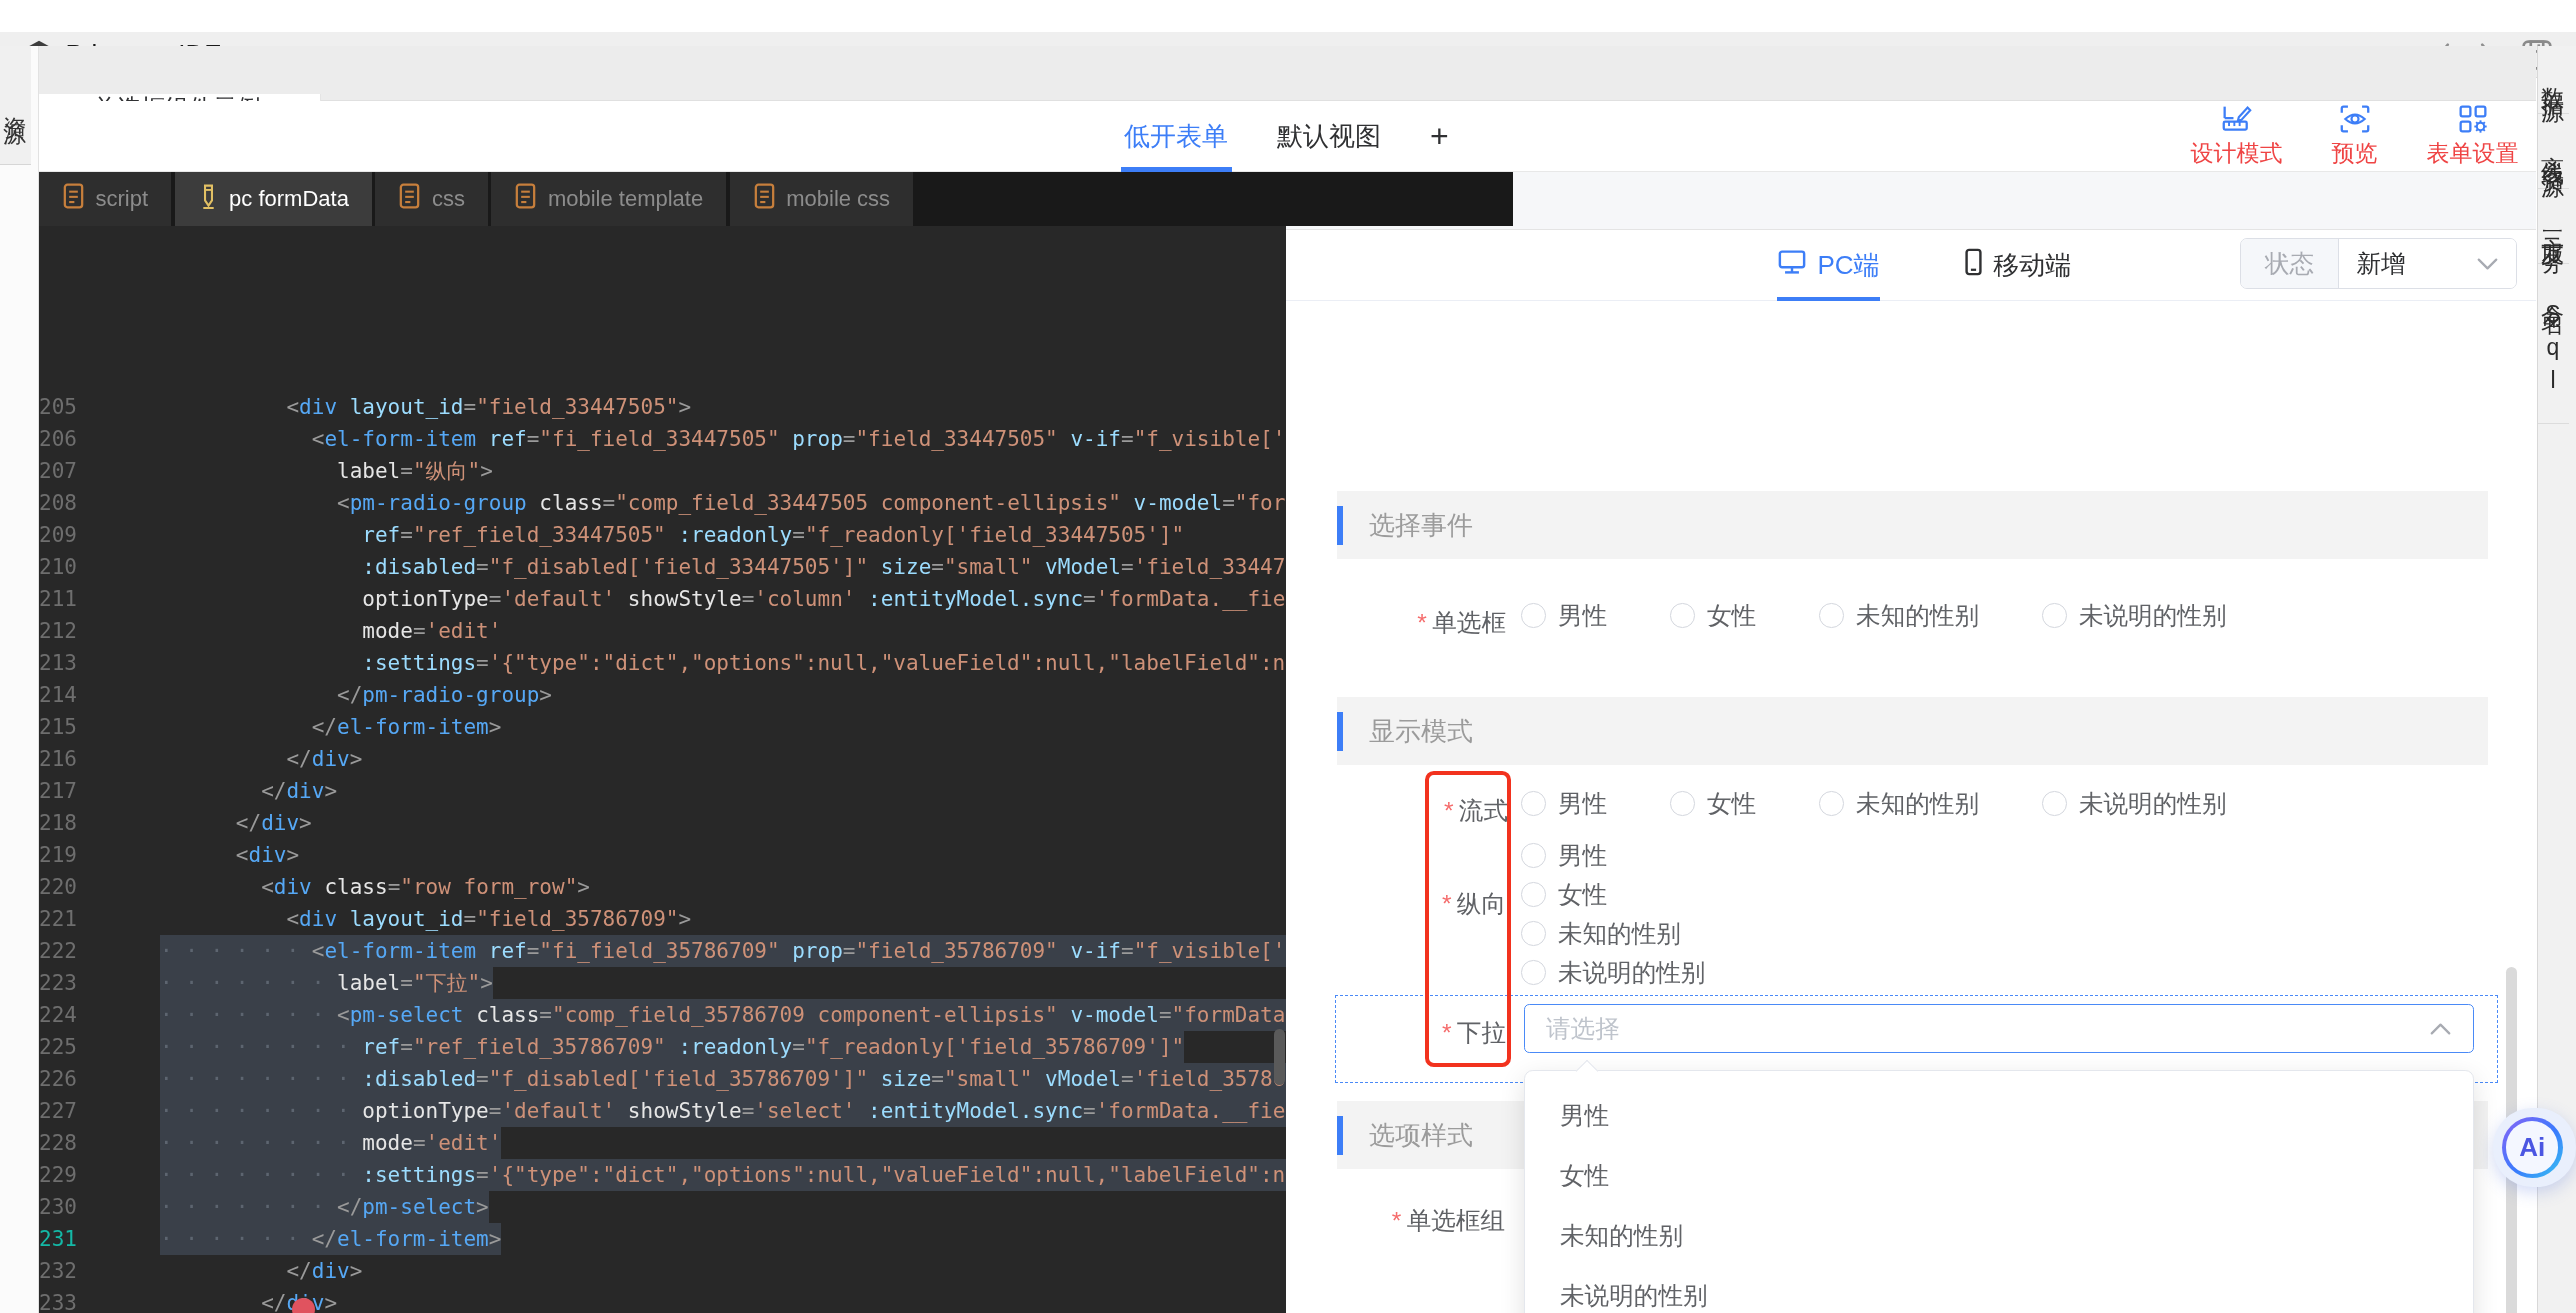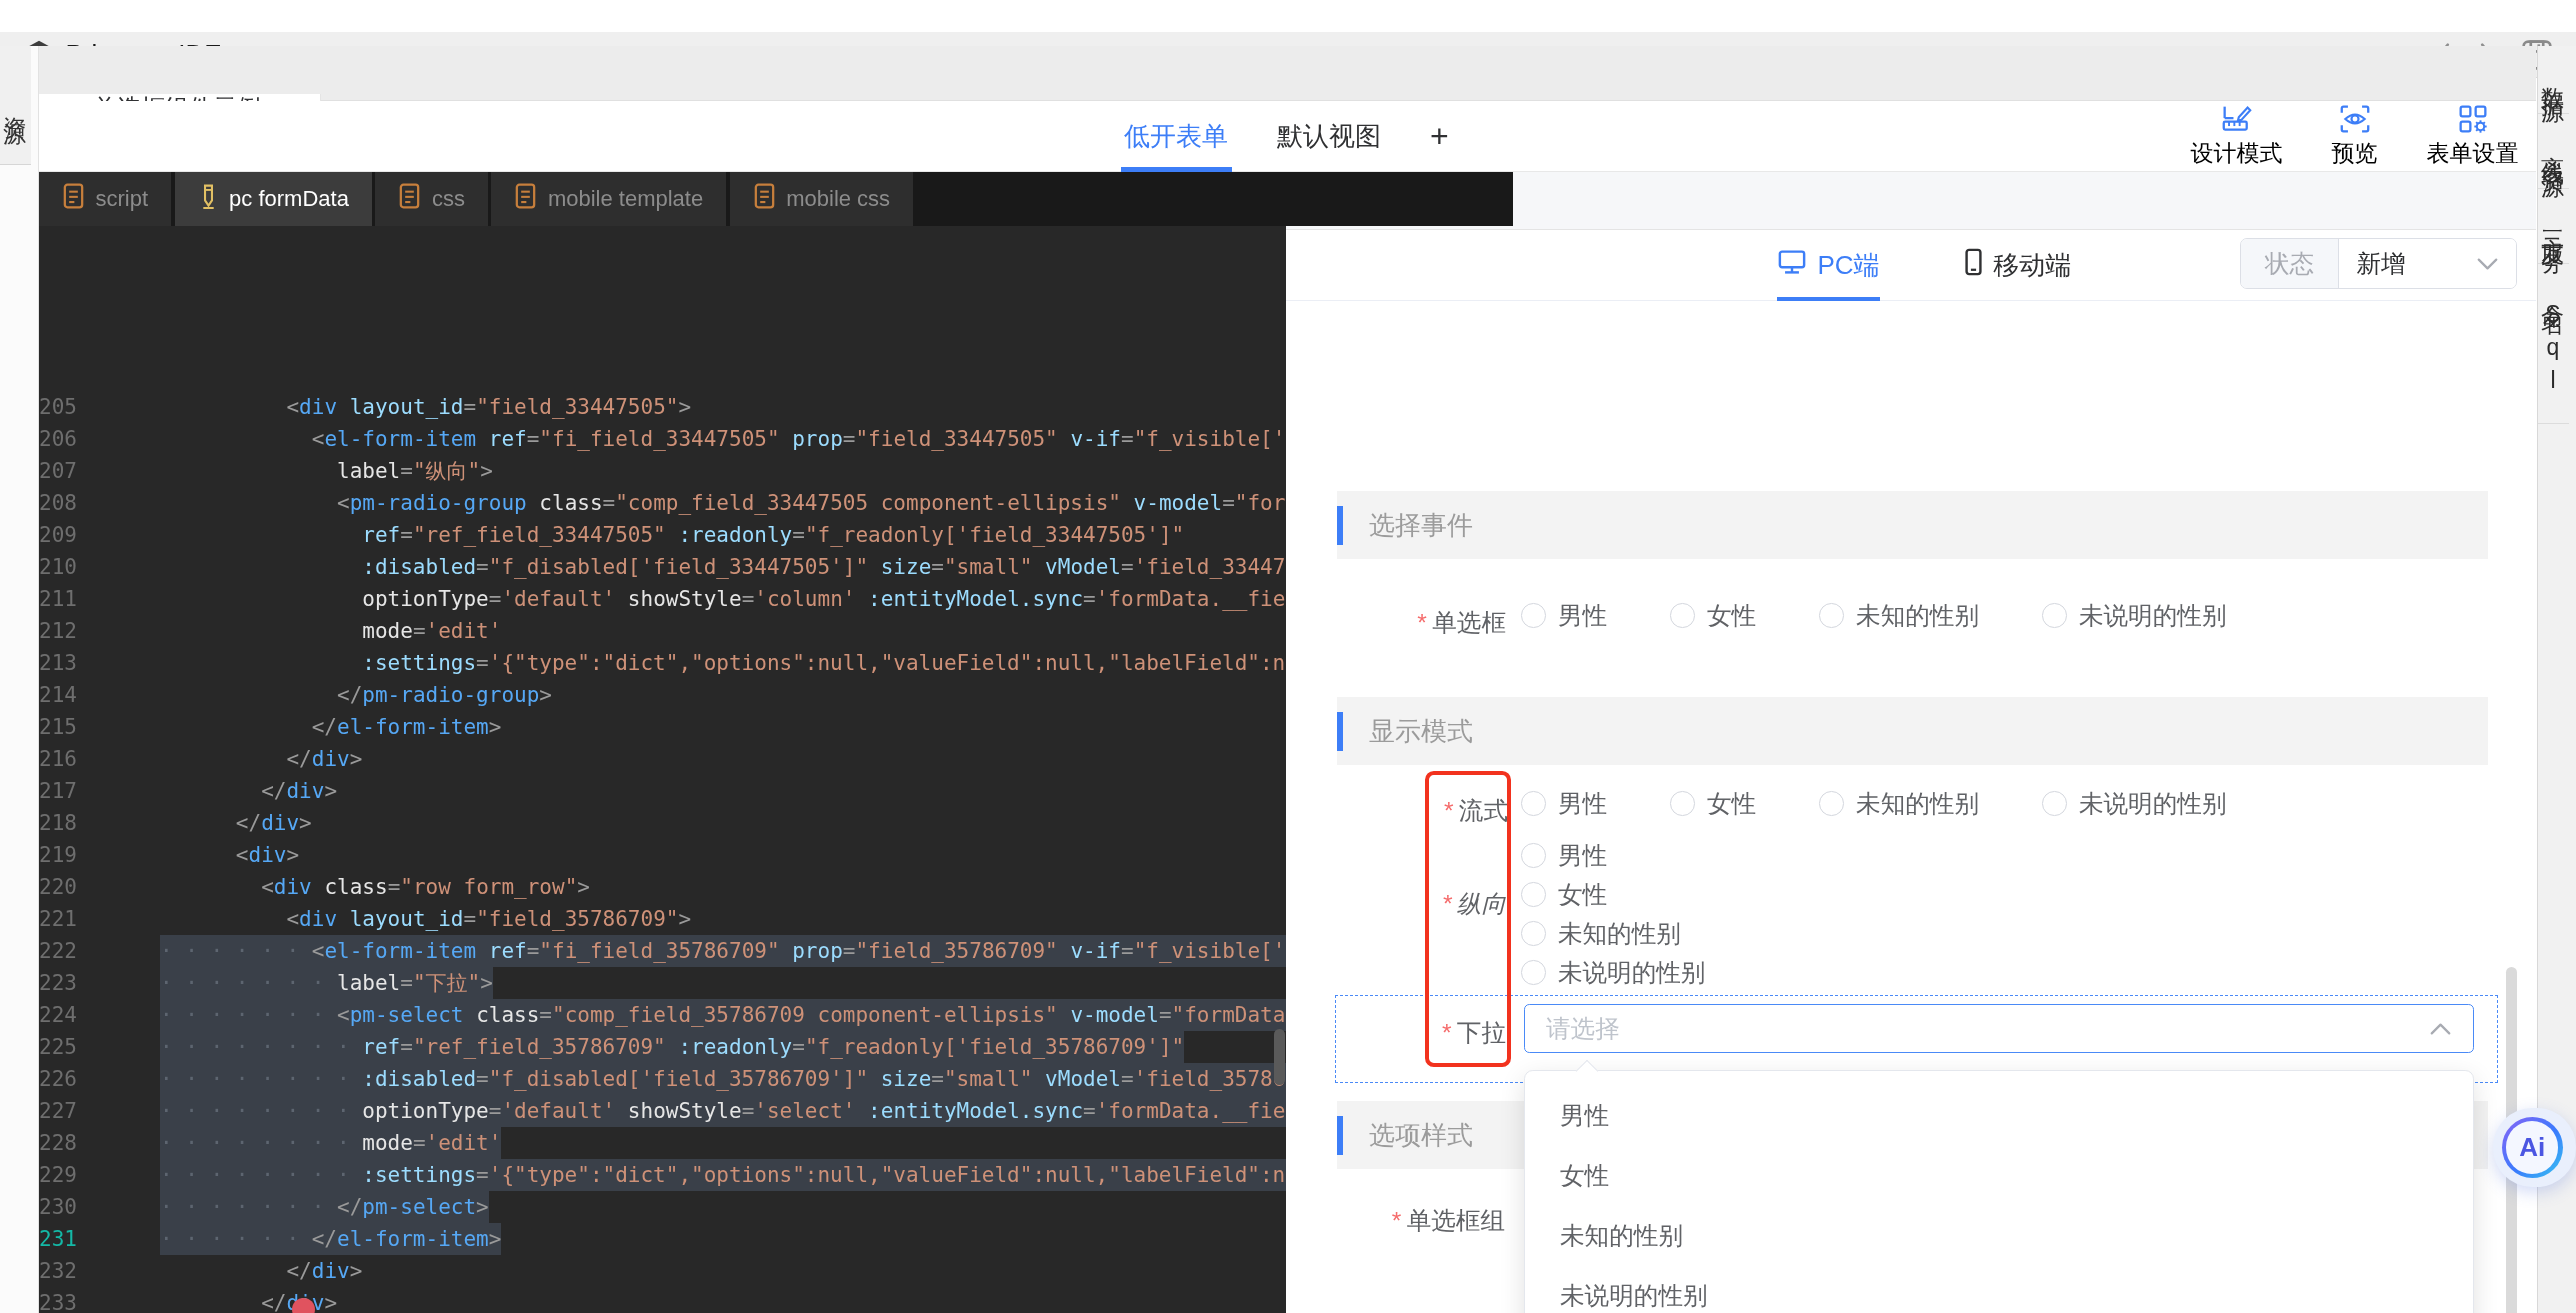--- a/index.html
+++ b/index.html
@@ -40,21 +40,21 @@
 
   
   #viewtabs { position:absolute; left:39px; top:101px; width:2497px; height:71px;
     background:#fff; border-bottom:0.9px solid #e8e8e8; }
   #view-tab-list { position:absolute; left:1085px; top:0; height:71px; display:flex; align-items:center; gap:49px; }
   .view-tab { position:relative; height:71px; display:flex; align-items:center; font-size:26px; color:#303133; cursor:pointer; }
   .view-tab.active { color:#3d7ef7; }
   .view-tab.active::after { content:""; position:absolute; left:-3.5px; right:-3.5px; bottom:0; height:5.3px; background:#3d7ef7; }
   #view-tab-add { font-size:32px; color:#303133; font-weight:300; }
   #toolbar { position:absolute; right:17.5px; top:0; height:71px; display:flex; align-items:center; gap:49px; }
-  .tool-btn { display:flex; flex-direction:column; align-items:center; justify-content:center; gap:1.8px; color:#000000; cursor:pointer; }
+  .tool-btn { display:flex; flex-direction:column; align-items:center; justify-content:center; gap:1.8px; color:#ef4444; cursor:pointer; }
   .tool-btn .t-label { font-size:23px; }
 
   
   #editor { position:absolute; left:39px; top:172px; width:1474px; height:1142px; background:#282828; overflow:hidden; }
   #editor-tabs { position:relative; height:54px; background:#191919; display:flex; gap:3.5px; z-index:3; }
   .ed-tab { height:54px; display:flex; align-items:center; gap:10.5px; padding:0 23px; background:#2e2e2e; color:#8c8c8c; font-size:22px; }
   .ed-tab.active { background:#3c3c3c; color:#fff; }
   #code { position:absolute; left:0; top:219px; width:1578px; }
   .cl { height:32px; line-height:32px; white-space:pre; font-family:"DejaVu Sans Mono","Liberation Mono",monospace; font-size:21px; }
   .cl .ln { display:inline-block; width:84px; color:#6e6e6e; margin-right:37px; }
@@ -396,21 +396,21 @@
           <div class="radio-item">
             <span class="radio-circle"></span>
             <span>未知的性别</span>
           </div>
           <div class="radio-item">
             <span class="radio-circle"></span>
             <span>未说明的性别</span>
           </div>
         </div>
 
-      <div class="f-label" style="top:586px; left:53px;font-style:italic;">
+      <div class="f-label" style="top:586px; left:53px;">
         <span class="star">*</span><span>纵向</span>
       </div>
       <div class="radio-col" style="top:538px;" id="radio-col-1">
           <div class="radio-item">
             <span class="radio-circle"></span>
             <span>男性</span>
           </div>
           <div class="radio-item">
             <span class="radio-circle"></span>
             <span>女性</span>

